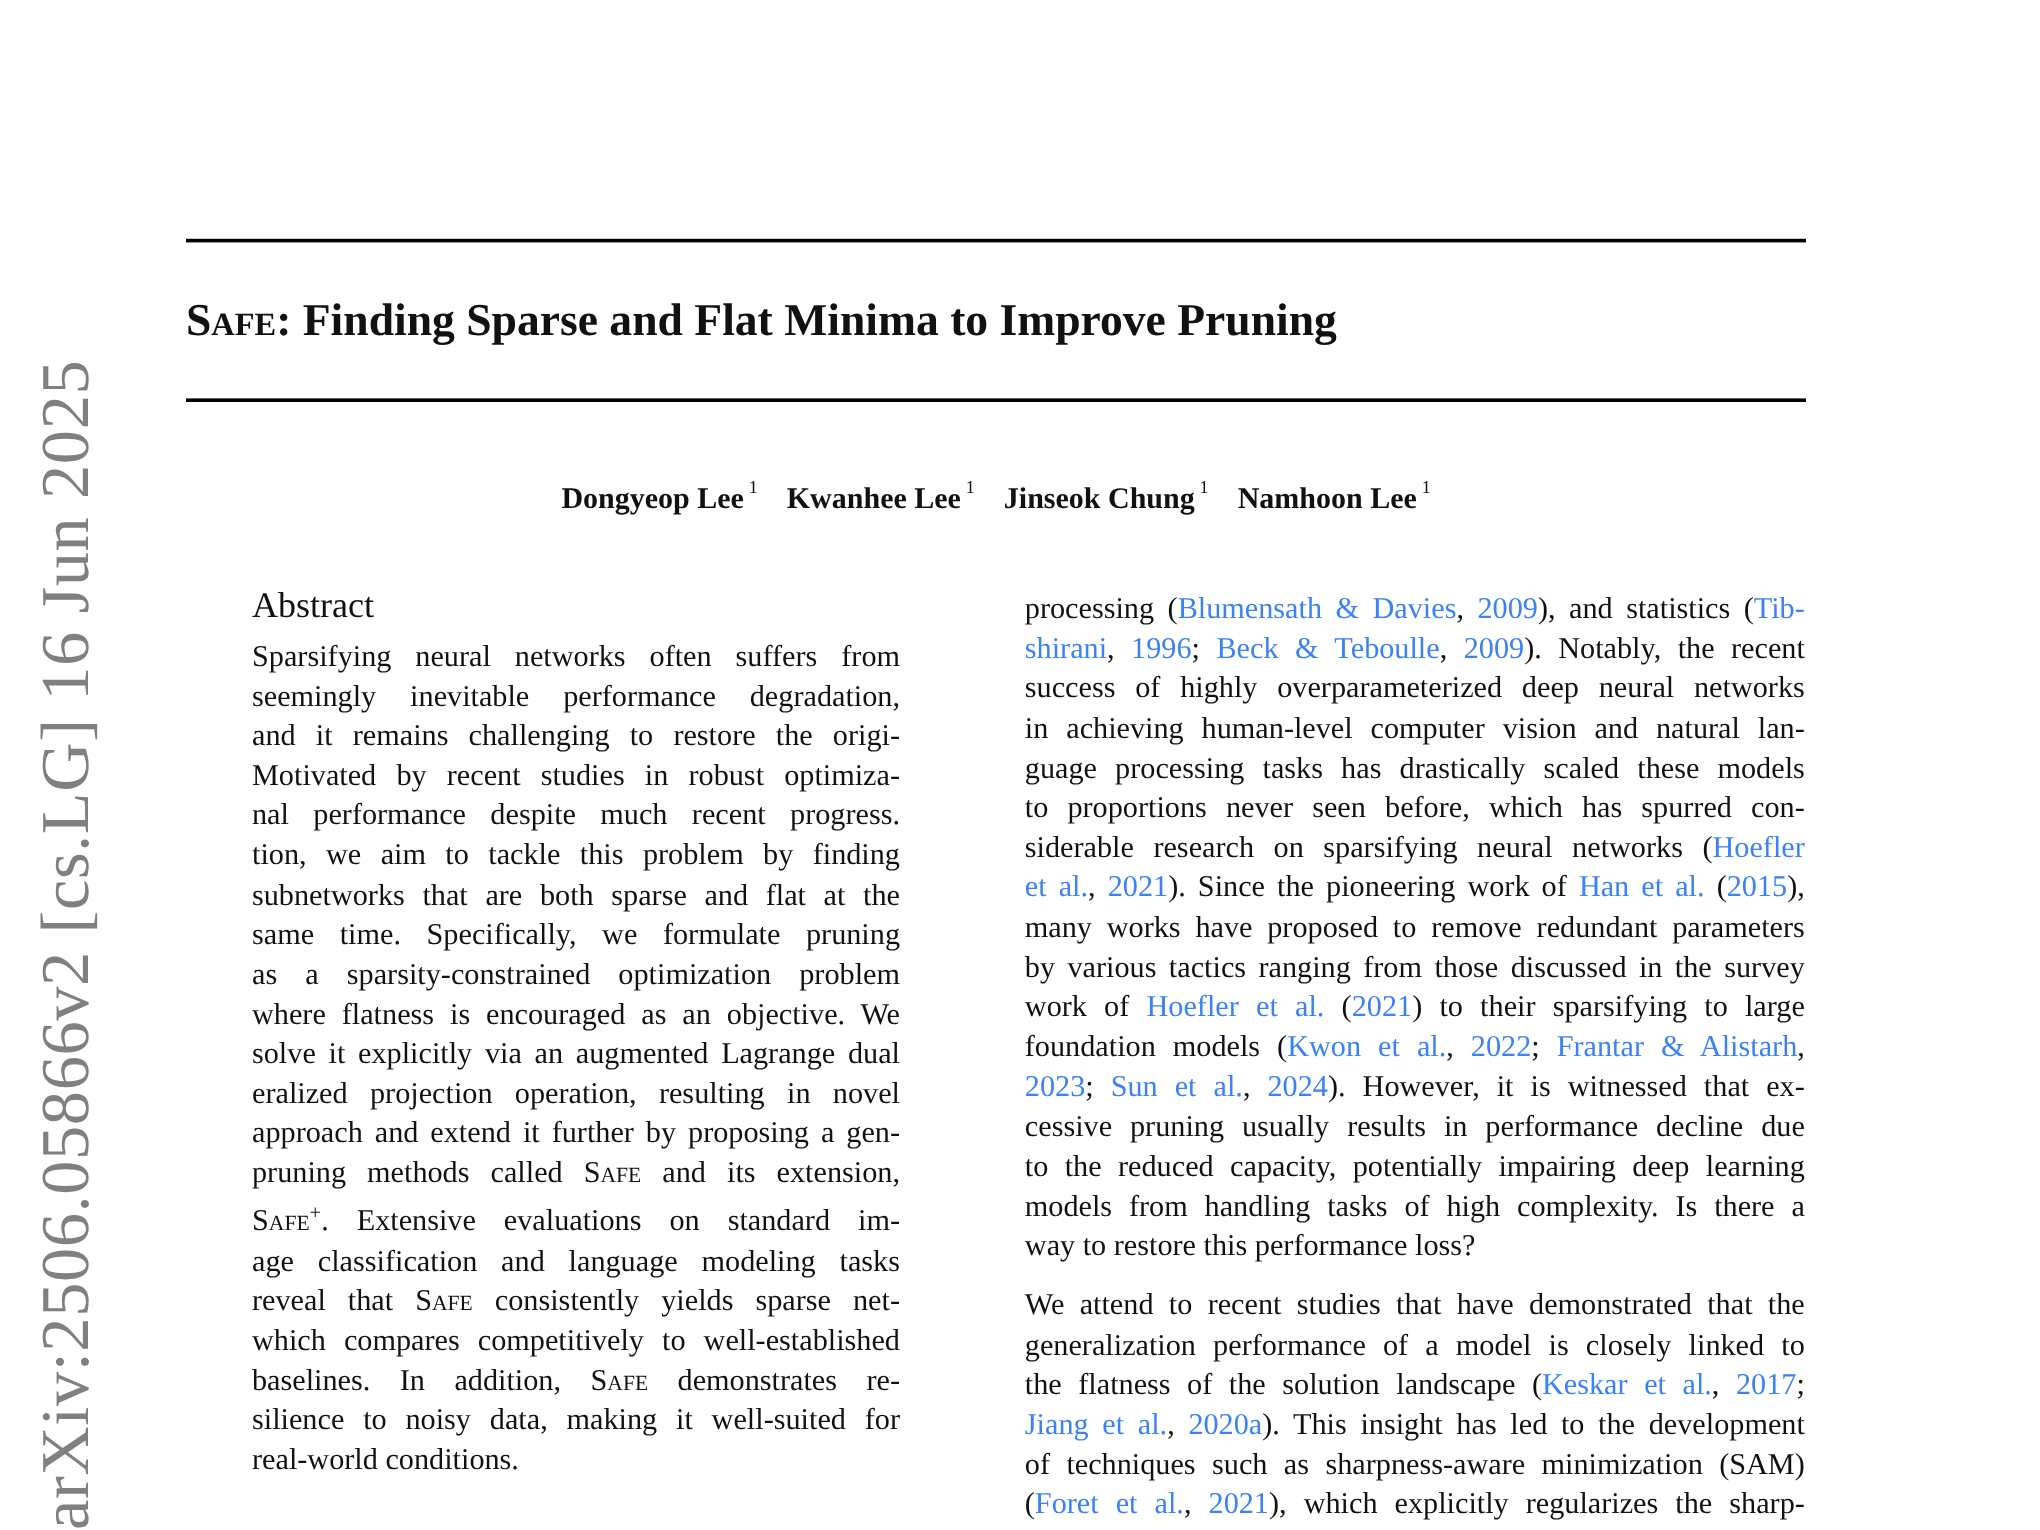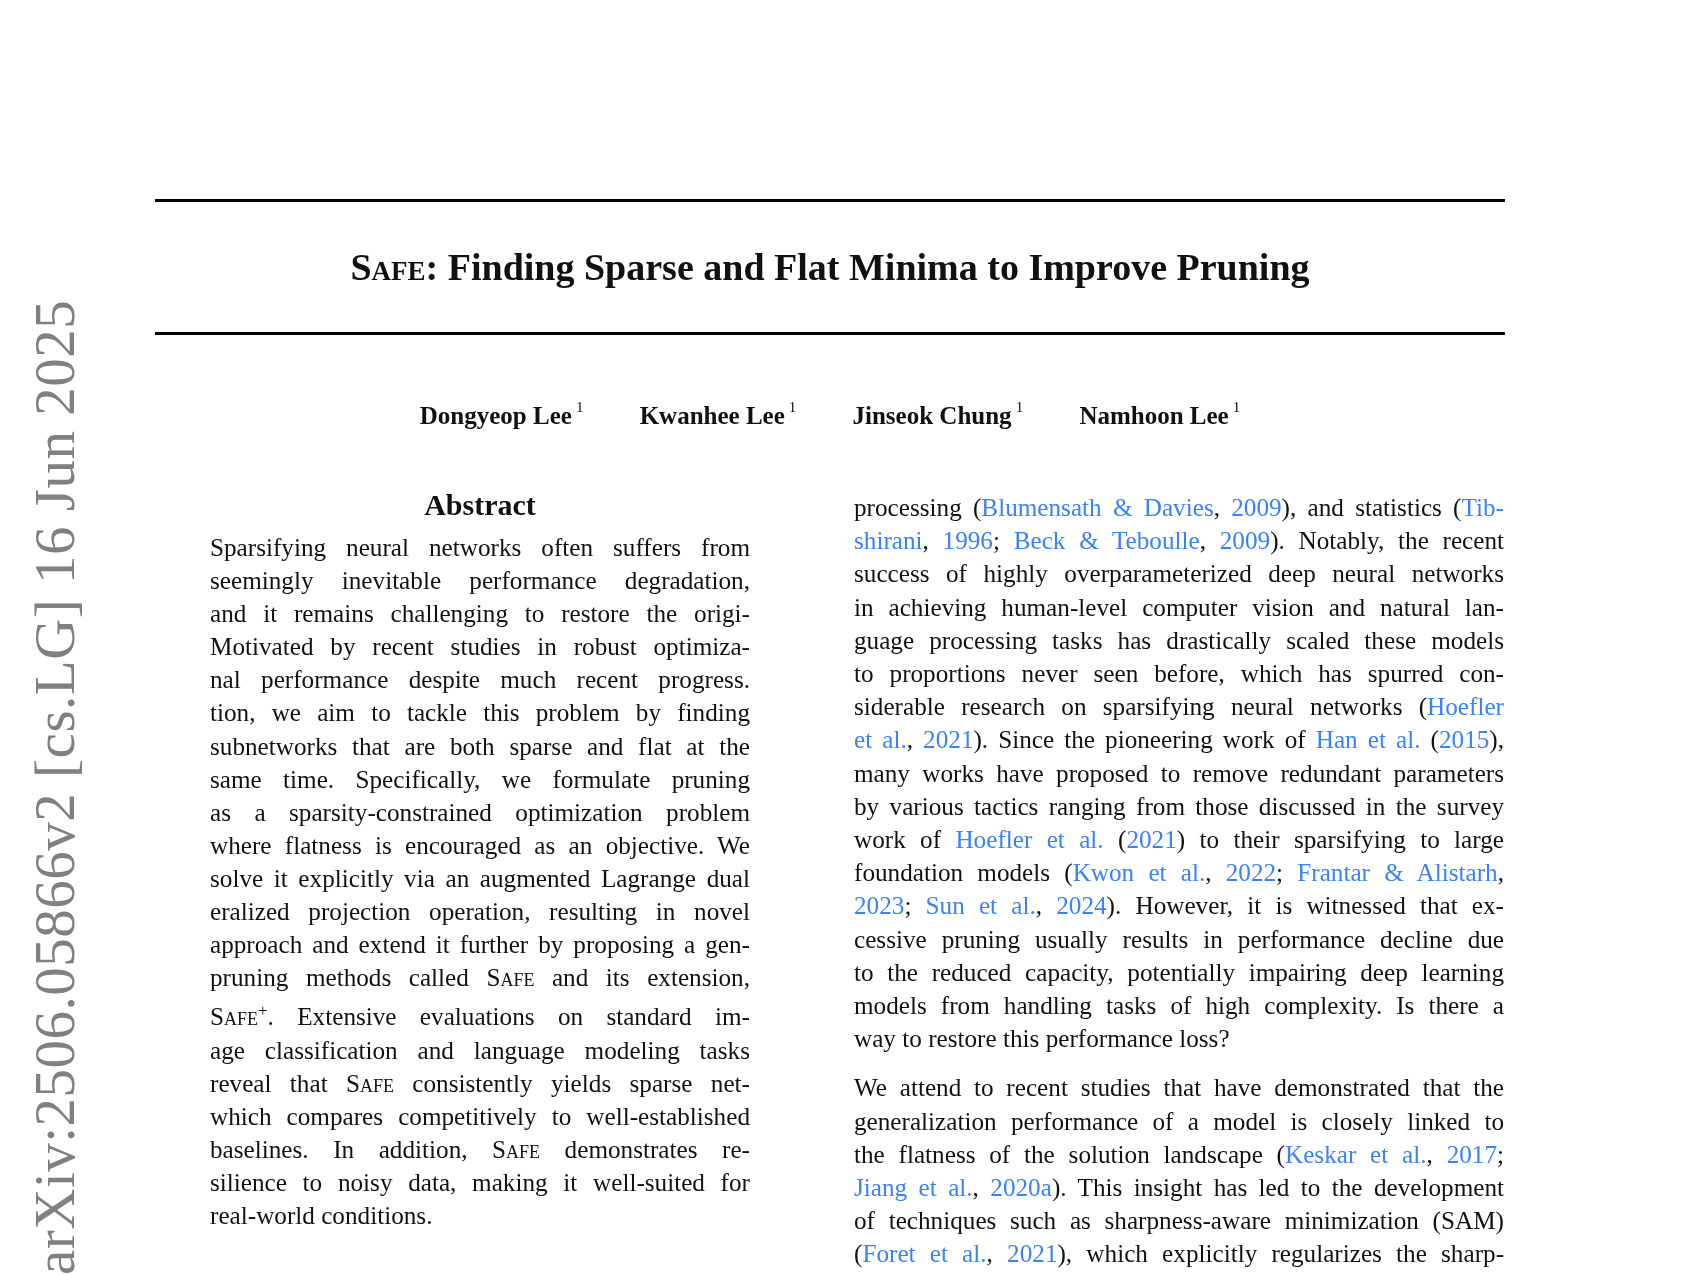--- a/index.html
+++ b/index.html
@@ -12,32 +12,32 @@
     transform-origin: 0 0; transform: rotate(-90deg);
     white-space: nowrap; font-size: 57px; color: #808080;
     font-family: "Liberation Serif", serif; line-height: 1;
     letter-spacing: 0.5px;
   }
   .rule { position: absolute; left: 155px; width: 1350px; height: 3px; background: #000; }
   .rule.top { top: 199px; }
   .rule.bottom { top: 332px; }
   .title {
     position: absolute; top: 243px; left: 155px; width: 1350px;
-    text-align: center; font-weight: bold; font-size: 38px; line-height: 48px;
+    font-weight: bold; font-size: 38px; line-height: 48px;
     font-family: "Liberation Serif", serif;
   }
   .sc { font-variant: small-caps; }
   .authors {
     position: absolute; top: 391px; left: 155px; width: 1350px;
     text-align: center; font-size: 25px; font-weight: bold; line-height: 32px;
   }
-  .author { margin: 0 25px; }
+  .author { margin: 0 9px; }
   .author sup { font-weight: normal; font-size: 15px; vertical-align: 12px; margin-left: 4px; }
   .col-left { position: absolute; left: 210px; top: 485px; width: 540px; }
-  .abstract-heading { text-align: center; font-weight: bold; font-size: 30px; line-height: 40px; margin: 0 0 6px 0; }
+  .abstract-heading { text-align: left; font-weight: normal; font-size: 30px; line-height: 40px; margin: 0 0 6px 0; }
   .abstract-body { font-size: 25.2px; line-height: 33.1px; text-align: justify; margin: 0; }
   .col-right { position: absolute; left: 854px; top: 491px; width: 650px; }
   .para { font-size: 25.2px; line-height: 33.2px; text-align: justify; margin: 0 0 16px 0; }
   .cite { color: #3b82f6; text-decoration: none; font-family: Liberation Serif, serif; }
   .line { display: block; text-align-last: justify; white-space: nowrap; }
   .line.last { text-align-last: left; }
 </style>
 </head>
 <body>
 

